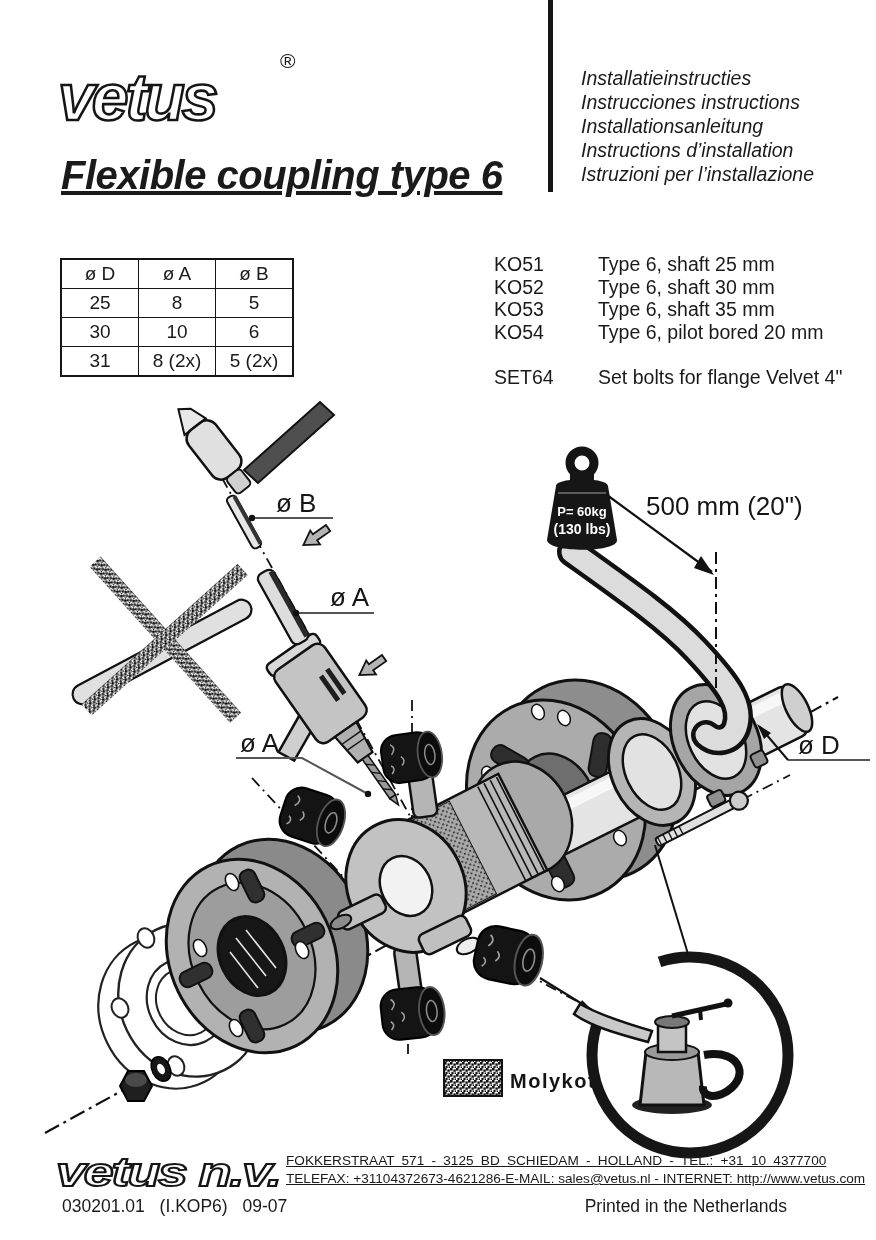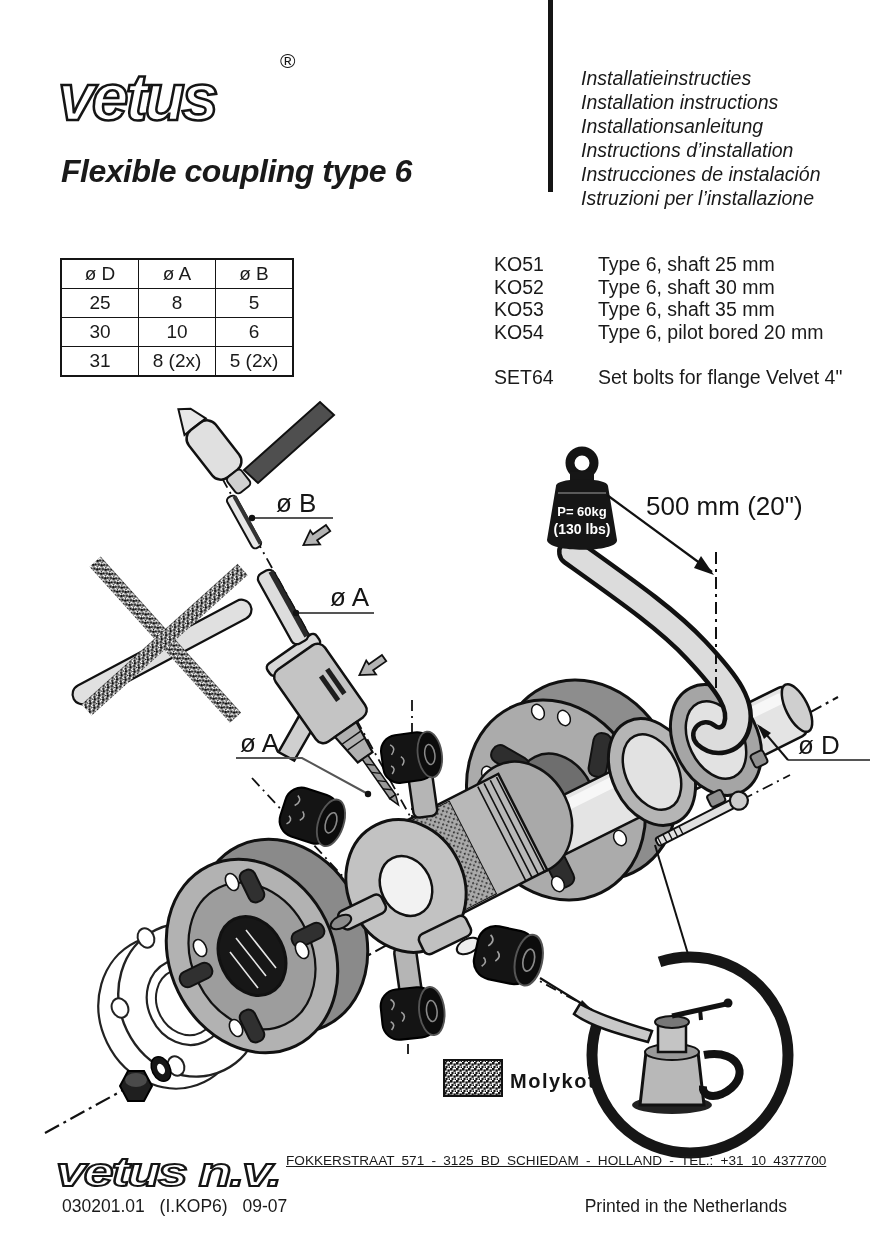--- a/index.html
+++ b/index.html
@@ -1,21 +1,21 @@
 <!DOCTYPE html>
 <html><head>
 <meta charset="utf-8">
 <style>
   html,body{margin:0;padding:0;background:#e8e8e8;}
   .page{position:relative;width:876px;height:1240px;background:#ffffff;
         font-family:"Liberation Sans",sans-serif;color:#1a1a1a;overflow:hidden;margin:0 auto;padding-left:40px;}
   .abs{position:absolute;}
   svg{font-family:"Liberation Sans",sans-serif;}
   
-  .title{left:61px;top:153px;font-size:32px;font-weight:bold;font-style:italic;letter-spacing:-.5px;white-space:nowrap;}
+  .title{left:61px;top:153px;font-size:40px;font-weight:bold;font-style:italic;letter-spacing:-.5px;white-space:nowrap;text-decoration:underline;}
   .vbar{left:548px;top:0;width:5px;height:192px;background:#151515;}
   .langs{left:573px;top:58px;font-size:19.5px;font-style:italic;line-height:24px;list-style:none;margin:8px;padding:0;}
   
   table.spec{left:60px;top:258px;border-collapse:collapse;border:2.5px solid #151515;}
   table.spec td{border:1.6px solid #151515;width:76px;height:28px;text-align:center;
                 font-size:19px;padding:0;}
   
   .codes{left:494px;top:253px;font-size:19.5px;line-height:22.5px;}
   .codes.sets{top:366px;}
   .coderow{display:flex;gap:20px;}
@@ -34,24 +34,23 @@
   <svg class="abs" style="left:52px;top:42px;" width="320" height="105">
     <text x="6" y="78" font-size="66" font-weight="bold" font-style="italic" letter-spacing="-3" fill="#ffffff" stroke="#151515" stroke-width="2.6">vetus</text>
     <text x="228" y="26" font-size="21" fill="#151515">®</text>
   </svg>
 
   <div class="abs title">Flexible coupling type 6</div>
 
   <div class="abs vbar"></div>
   <ul class="abs langs">
     <li>Installatieinstructies</li>
-    <li>Installation instructions</li>
+    <li>Instrucciones instructions</li>
     <li>Installationsanleitung</li>
     <li>Instructions d’installation</li>
-    <li>Instrucciones de instalación</li>
     <li>Istruzioni per l’installazione</li>
   </ul>
 
   <table class="abs spec">
     <tbody>
         <tr>
       <td>ø D</td>
       <td>ø A</td>
       <td>ø B</td>
     </tr>
@@ -346,17 +345,18 @@
       <circle cx="728" cy="1003" r="4.5" fill="#111"></circle>
       <line x1="700" y1="1009" x2="701" y2="1020" stroke="#111" stroke-width="4"></line>
     </g>
   </svg>
 
   <svg class="abs" style="left:52px;top:1148px;" width="235" height="50">
     <text x="4" y="38" font-size="40" font-weight="bold" font-style="italic" letter-spacing="-1.5" textLength="224" lengthAdjust="spacingAndGlyphs" fill="#ffffff" stroke="#151515" stroke-width="2">vetus n.v.</text>
   </svg>
   <div class="abs addr">
     <div class="l1">FOKKERSTRAAT 571 - 3125 BD SCHIEDAM - HOLLAND - TEL.: +31 10 4377700</div>
+    <div class="l2">TELEFAX: +31104372673-4621286-E-MAIL: sales@vetus.nl - INTERNET: http://www.vetus.com</div>
   </div>
   <div class="abs doccode">030201.01 (I.KOP6) 09-07</div>
   <div class="abs printed">Printed in the Netherlands</div>
 
 </div>
 
 </body></html>

